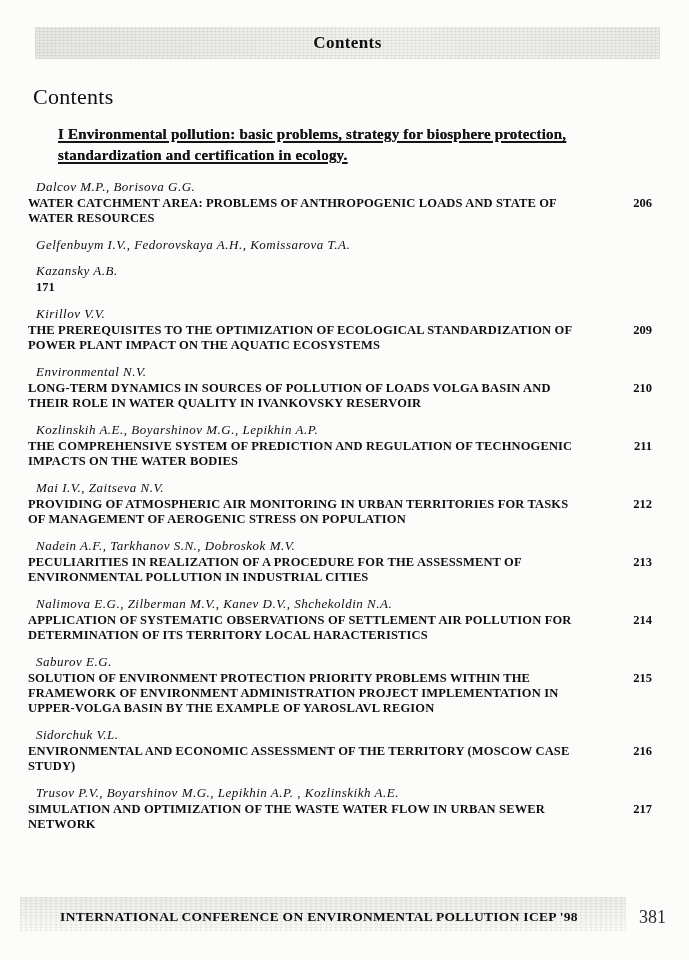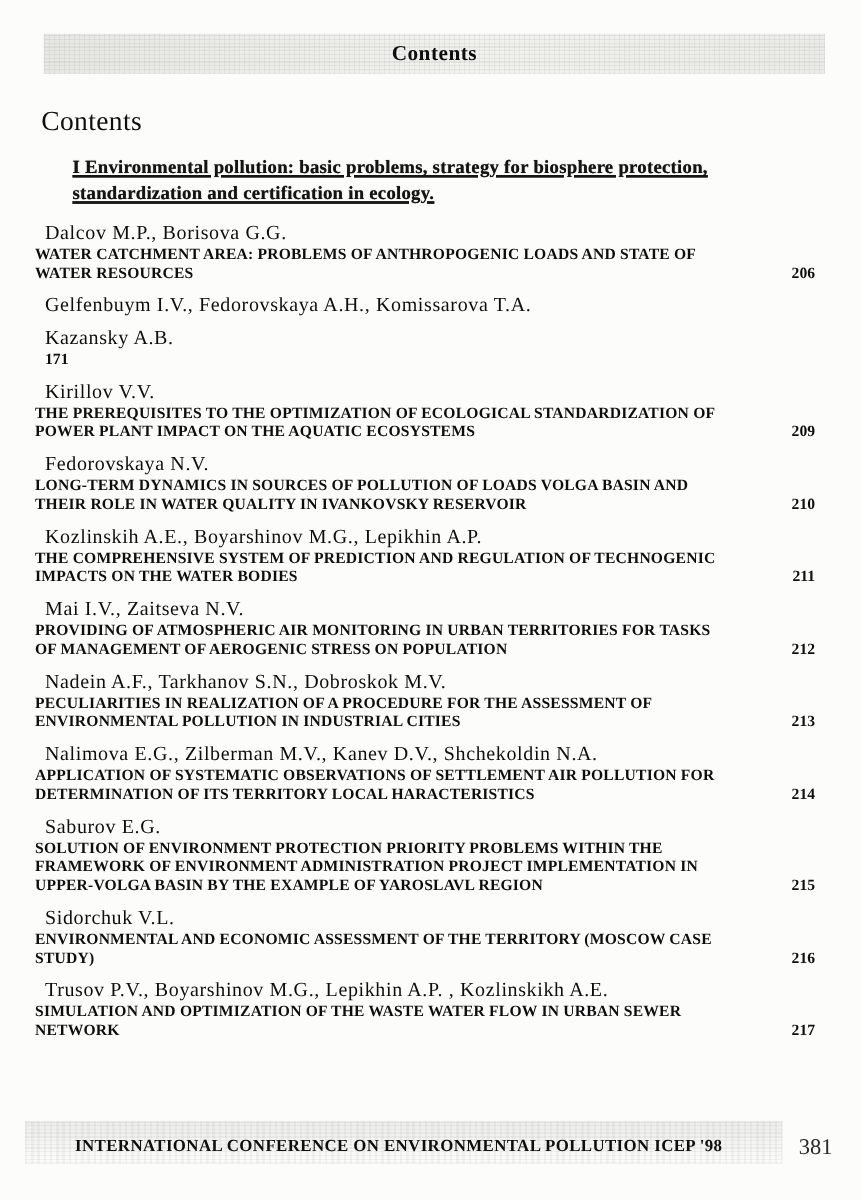--- a/index.html
+++ b/index.html
@@ -69,30 +69,31 @@
   
   .entries {
     position: absolute;
     left: 28px;
     top: 179px;
     right: 37px;
   }
   .entry { margin-bottom: 11px; }
   .authors {
     padding-left: 8px;
-    font-size: 16px;
+    font-size: 13px;
     line-height: 15px;
     letter-spacing: .5px;
     margin-bottom: 2px;
     white-space: nowrap;
+    font-style: italic;
   }
   .title-row {
     display: flex;
     justify-content: space-between;
-    align-items: flex-end;
+    align-items: flex-start;
   }
   .title {
     max-width: 548px;
     font-size: 12.5px;
     font-weight: bold;
     line-height: 15px;
     letter-spacing: .15px;
   }
   .pagenum {
     font-size: 12.5px;
@@ -179,21 +180,21 @@
 
       <div class="entry">
         <div class="authors">Kirillov V.V.</div>
         <div class="title-row">
           <div class="title">THE PREREQUISITES TO THE OPTIMIZATION OF ECOLOGICAL STANDARDIZATION OF POWER PLANT IMPACT ON THE AQUATIC ECOSYSTEMS</div>
           <div class="pagenum">209</div>
         </div>
       </div>
 
       <div class="entry">
-        <div class="authors">Fedorovskaya N.V.</div>
+        <div class="authors">Environmental N.V.</div>
         <div class="title-row">
           <div class="title">LONG-TERM DYNAMICS IN SOURCES OF POLLUTION OF LOADS VOLGA BASIN AND THEIR ROLE IN WATER QUALITY IN IVANKOVSKY RESERVOIR</div>
           <div class="pagenum">210</div>
         </div>
       </div>
 
       <div class="entry">
         <div class="authors">Kozlinskih A.E., Boyarshinov M.G., Lepikhin A.P.</div>
         <div class="title-row">
           <div class="title">THE COMPREHENSIVE SYSTEM OF PREDICTION AND REGULATION OF TECHNOGENIC IMPACTS ON THE WATER BODIES</div>

